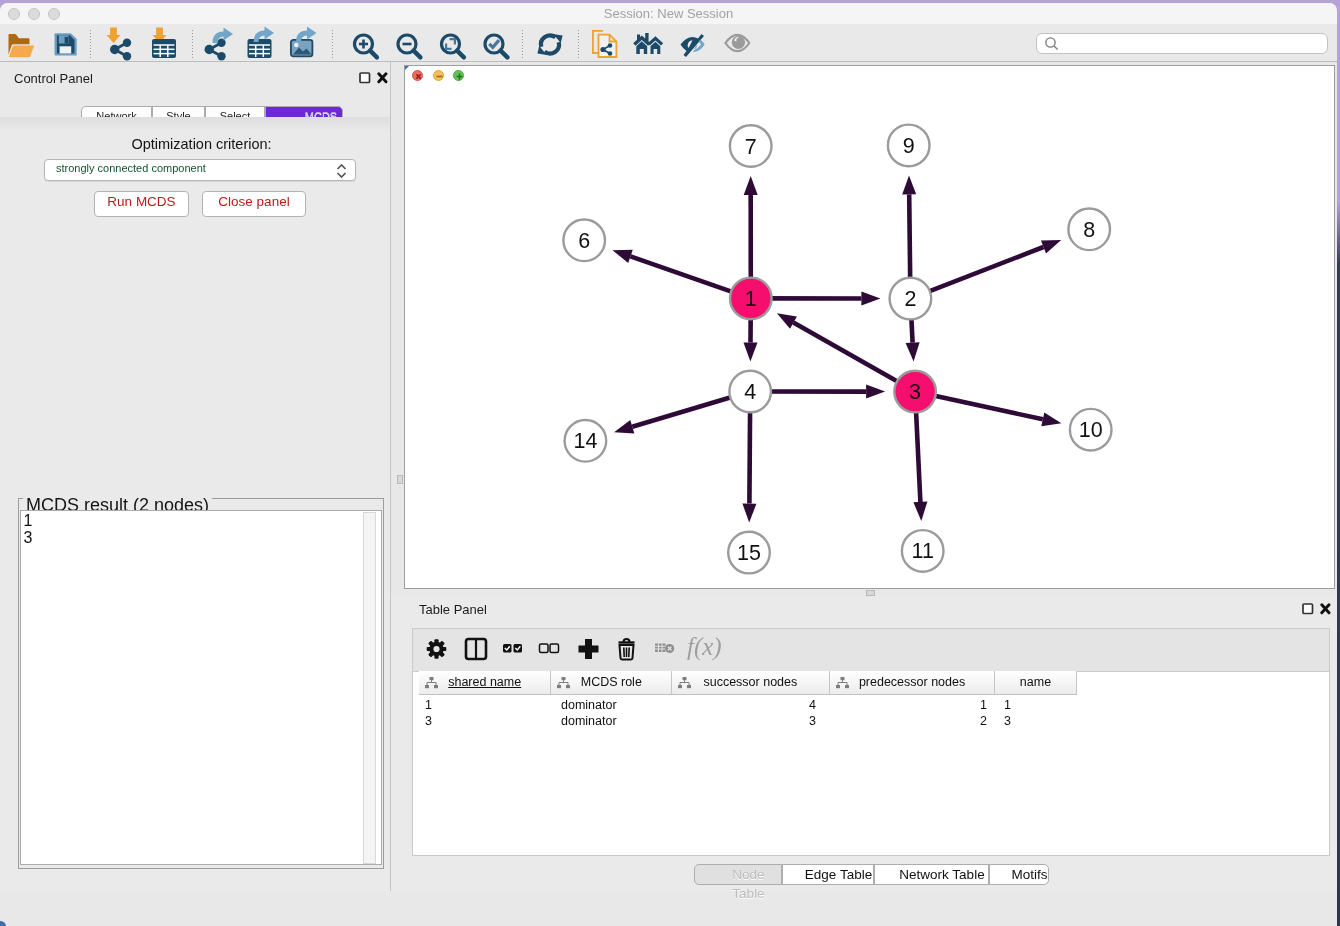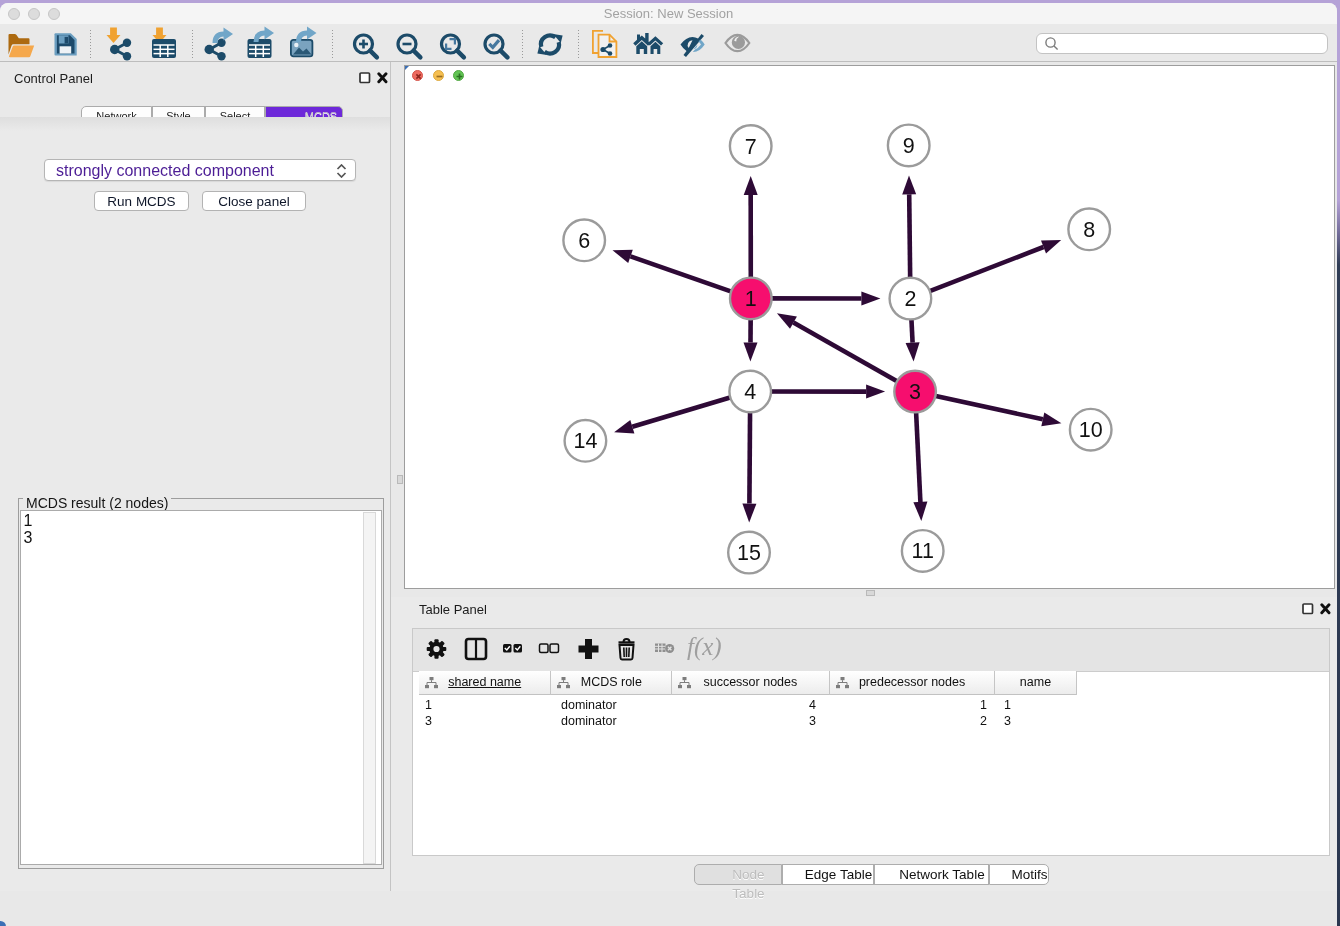--- a/index.html
+++ b/index.html
@@ -21,22 +21,22 @@
   #searchbox { position:absolute; left:1036px; top:9px; width:292px; height:21px;
                background:#fff; border:1px solid #c3c3c3; border-radius:6px; }
   #cpanel { position:absolute; left:0; top:59px; width:391px; height:829px;
             background:#e9e9e9; border-right:1px solid #c4c4c4; }
   #cphead { position:absolute; left:14px; top:9px; font-size:13px; color:#1c1c1c; }
   .tab { position:absolute; top:44px; height:21px; background:#fdfdfd;
          border:1px solid #ababab; font-size:11px; color:#1c1c1c;
          text-align:center; line-height:19px; }
   #mcdspane { position:absolute; left:0px; top:55px; width:390px; height:774px;
               background:linear-gradient(#dedede, #eaeaea 14px); }
-  .btn { position:absolute; height:20px; background:#fff; border:1px solid #b3b3b3;
-         border-radius:4px; font-size:13.5px; color:#0f172a; text-align:center; line-height:19px; }
+  .btn { position:absolute; height:26px; background:#fff; border:1px solid #b3b3b3;
+         border-radius:4px; font-size:13.5px; color:#b91c1c; text-align:center; line-height:19px; }
   #netwin { position:absolute; left:404px; top:62px; width:931px; height:524px;
             border:1px solid #9d9d9d; background:#fff; }
   #nettitle { position:absolute; left:0; top:0; width:100%; height:19px;
               background:linear-gradient(#fafafa,#d2d2d2); border-bottom:1px solid #9d9d9d;
               text-align:center; font-size:13px; font-weight:bold; color:#222; line-height:19px; }
   .tl2 { position:absolute; top:4px; width:11px; height:11px; border-radius:50%; }
   #tpanel { position:absolute; left:391px; top:594px; width:946px; height:294px;
             background:#eaeaea; }
   #tbox { position:absolute; left:21px; top:31px; width:918px; height:228px;
           border:1px solid #c9c9c9; background:#fff; }
@@ -220,32 +220,33 @@
     <svg width="30" height="12" style="position:absolute;left:359px;top:10px;" viewBox="0 0 30 12">
       <rect x="1" y="1" width="9.5" height="9.5" fill="#fff" stroke="#333" stroke-width="1.7" rx="1"></rect>
       <path d="M19.8 1.8 L27 9.8 M27 1.8 L19.8 9.8" stroke="#111" stroke-width="2.9" stroke-linecap="round"></path>
     </svg>
     <div class="tab" style="left:81px; width:71px; border-radius:5px 0 0 5px;">Network</div>
     <div class="tab" style="left:152px; width:53px;">Style</div>
     <div class="tab" style="left:205px; width:60px;">Select</div>
     <div class="tab" style="left:265px; width:78px; background:#6d28d9; color:#c9c9c9;
          text-shadow:0 1px 0 #fff; border-radius:0 5px 5px 0;padding-left:34px;">MCDS</div>
     <div id="mcdspane">
+      <div class="abs" style="left:6px; top:19px; width:391px; text-align:center; font-size:14.5px; color:#141414;">Optimization criterion:</div>
       <div class="abs" style="left:44px; top:42px; width:312px; height:22px; background:#fff;
            border:1px solid #b5b5b5; border-radius:4px; box-shadow:0 1px 1px rgba(0,0,0,0.08);">
-        <div class="abs" style="left:11px; top:2px; font-size:16px; color:#4c1d95;">strongly connected component</div>
+        <div class="abs" style="left:11px; top:2px; font-size:11px; color:#14532d;">strongly connected component</div>
         <svg width="11" height="14" style="position:absolute; right:8px; top:4px;" viewBox="0 0 11 14">
           <path d="M1.5 5 L5.5 1 L9.5 5" fill="none" stroke="#555" stroke-width="1.7"></path>
           <path d="M1.5 9 L5.5 13 L9.5 9" fill="none" stroke="#555" stroke-width="1.7"></path>
         </svg>
       </div>
       <div class="btn" style="left:94px; top:74px; width:95px;">Run MCDS</div>
       <div class="btn" style="left:202px; top:74px; width:104px;">Close panel</div>
       <div class="abs" style="left:18px; top:381px; width:366px; height:371px; border:1px solid #9d9d9d;">
-        <div class="abs" style="left:4px; top:-4px; background:#eaeaea; padding:0 3px; font-size:14px; color:#141414;">MCDS result (2 nodes)</div>
+        <div class="abs" style="left:4px; top:-4px; background:#eaeaea; padding:0 3px; font-size:18px; color:#141414;">MCDS result (2 nodes)</div>
         <div class="abs" style="left:1px; top:11px; width:362px; height:355px; background:#fff; border:1px solid #ababab;">
           <div class="abs" style="left:2.5px; top:1px; font-size:16px; color:#111; line-height:17px;">1<br>3</div>
           <div class="abs" style="right:5px; top:1px; width:13px; height:352px; background:#f4f4f4; border:1px solid #d9d9d9;"></div>
         </div>
       </div>
     </div>
   </div>
 
   <div class="abs" style="left:397px; top:472px; width:6px; height:9px; background:#d8d8d8; border:1px solid #b9b9b9;"></div>
   <div class="abs" style="left:866px; top:587px; width:9px; height:6px; background:#d8d8d8; border:1px solid #b9b9b9;"></div>

